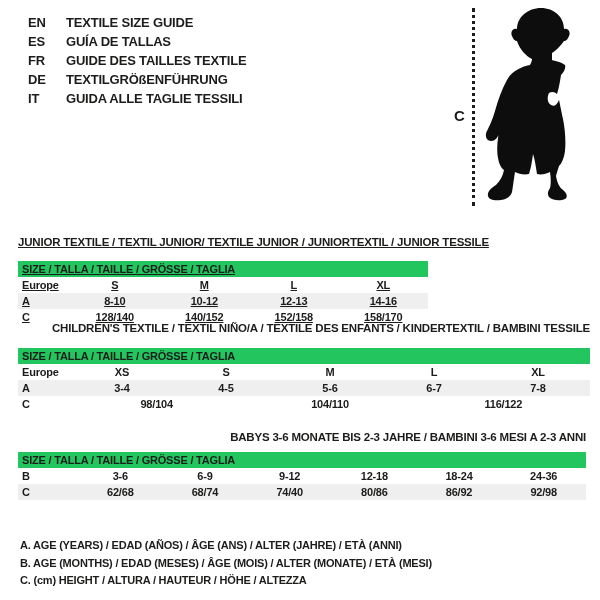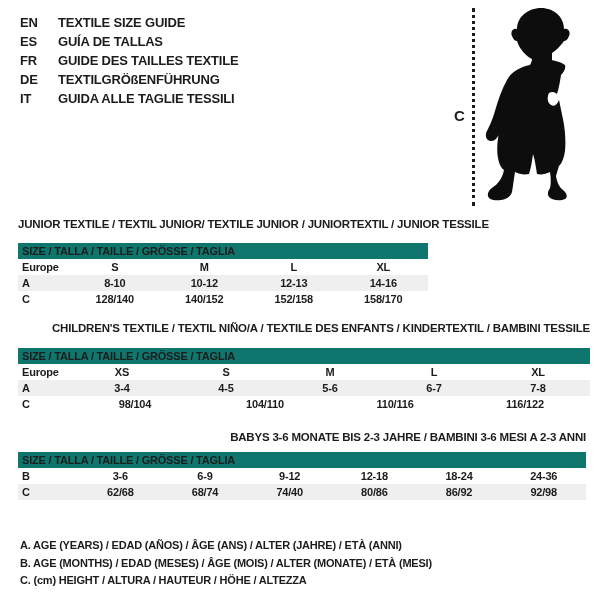--- a/index.html
+++ b/index.html
@@ -4,34 +4,34 @@
 <style>
   * { margin:0; padding:0; box-sizing:border-box; }
   html,body { background:#ffffff; }
   .canvas {
     position:relative; width:600px; height:600px; background:#ffffff;
     font-family:"Liberation Sans","DejaVu Sans",sans-serif;
     color:#1c1c1b; overflow:hidden;
     -webkit-font-smoothing:antialiased;
   }
   
-  .langs { position:absolute; left:20px; top:13px; }
+  .langs { position:absolute; left:28px; top:13px; }
   .lang-row { display:flex; line-height:19px; font-size:13px; font-weight:bold; letter-spacing:-0.2px; white-space:nowrap; }
   .lang-code { width:38px; }
   
   .figure-wrap { position:absolute; left:0; top:0; width:600px; height:212px; }
   .baby-svg { position:absolute; left:478px; top:4px; width:102px; height:202px; }
   .measure-line { position:absolute; left:472px; top:8px; height:198px; width:0; border-left:3px dotted #1c1c1b; }
   .measure-label { position:absolute; left:454px; top:107px; font-size:15px; font-weight:bold; }
   
   .tbl { position:absolute; font-weight:bold; letter-spacing:-0.2px; }
   .tbl-title { font-size:11.5px; line-height:12px; white-space:nowrap; }
   .tbl-title.multi { line-height:17px; }
-  .size-bar { background:#0f766e; height:16px; line-height:16px; font-size:11px; padding-left:4px; white-space:nowrap; }
-  .t-row { display:flex; height:16px; line-height:16px; font-size:11px; }
+  .size-bar { background:#22c55e; height:16px; line-height:16px; font-size:11px; padding-left:4px; white-space:nowrap; }
+  .t-row { display:flex; height:16px; line-height:16px; font-size:11px;justify-content:flex-end; }
   .t-row.shaded { background:#efefef; }
   .t-label { width:52px; padding-left:4px; }
   .t-label.wide { width:60px; }
   .t-cell { flex:1; text-align:center; }
   .mb13 { margin-bottom:13px; }
   .mb14 { margin-bottom:14px;text-align:right; }
   .mb6 { margin-bottom:6px;text-align:right; }
   
   .legend { position:absolute; left:20px; top:537px; font-weight:bold; font-size:11px; line-height:17.5px; letter-spacing:-0.2px; white-space:nowrap; }
 </style>
@@ -110,21 +110,21 @@
         C83 58 77 57 74 56
         C74 53 74 51 74 49
         C79 46 84 40 86 37
         C88 37 90 35 91 32
         C93 28 90 24 86 25
         C86 13 76 4 63 4
         Z"></path>
     </svg>
   </div>
 
-  <div class="tbl" style="left:18px; top:218px; width:410px;">
+  <div class="tbl" style="left:18px; top:236px; width:410px;text-decoration:underline;">
     <div class="tbl-title mb13">JUNIOR TEXTILE / TEXTIL JUNIOR/ TEXTILE JUNIOR / JUNIORTEXTIL / JUNIOR TESSILE</div>
     <div class="size-bar">SIZE / TALLA / TAILLE / GRÖSSE / TAGLIA</div>
     <div class="t-row">
       <div class="t-label">Europe</div>
       <div class="t-cell">S</div>
       <div class="t-cell">M</div>
       <div class="t-cell">L</div>
       <div class="t-cell">XL</div>
     </div>
     <div class="t-row shaded">
@@ -159,21 +159,20 @@
       <div class="t-cell">3-4</div>
       <div class="t-cell">4-5</div>
       <div class="t-cell">5-6</div>
       <div class="t-cell">6-7</div>
       <div class="t-cell">7-8</div>
     </div>
     <div class="t-row">
       <div class="t-label">C</div>
       <div class="t-cell">98/104</div>
       <div class="t-cell">104/110</div>
-      <div class="t-cell">110/116</div>
       <div class="t-cell">116/122</div>
     </div>
   </div>
 
   <div class="tbl" style="left:18px; top:429px; width:568px;">
     <div class="tbl-title multi mb6">BABYS 3-6 MONATE BIS 2-3 JAHRE / BAMBINI 3-6 MESI A 2-3 ANNI</div>
     <div class="size-bar">SIZE / TALLA / TAILLE / GRÖSSE / TAGLIA</div>
     <div class="t-row">
       <div class="t-label wide">B</div>
       <div class="t-cell">3-6</div>

